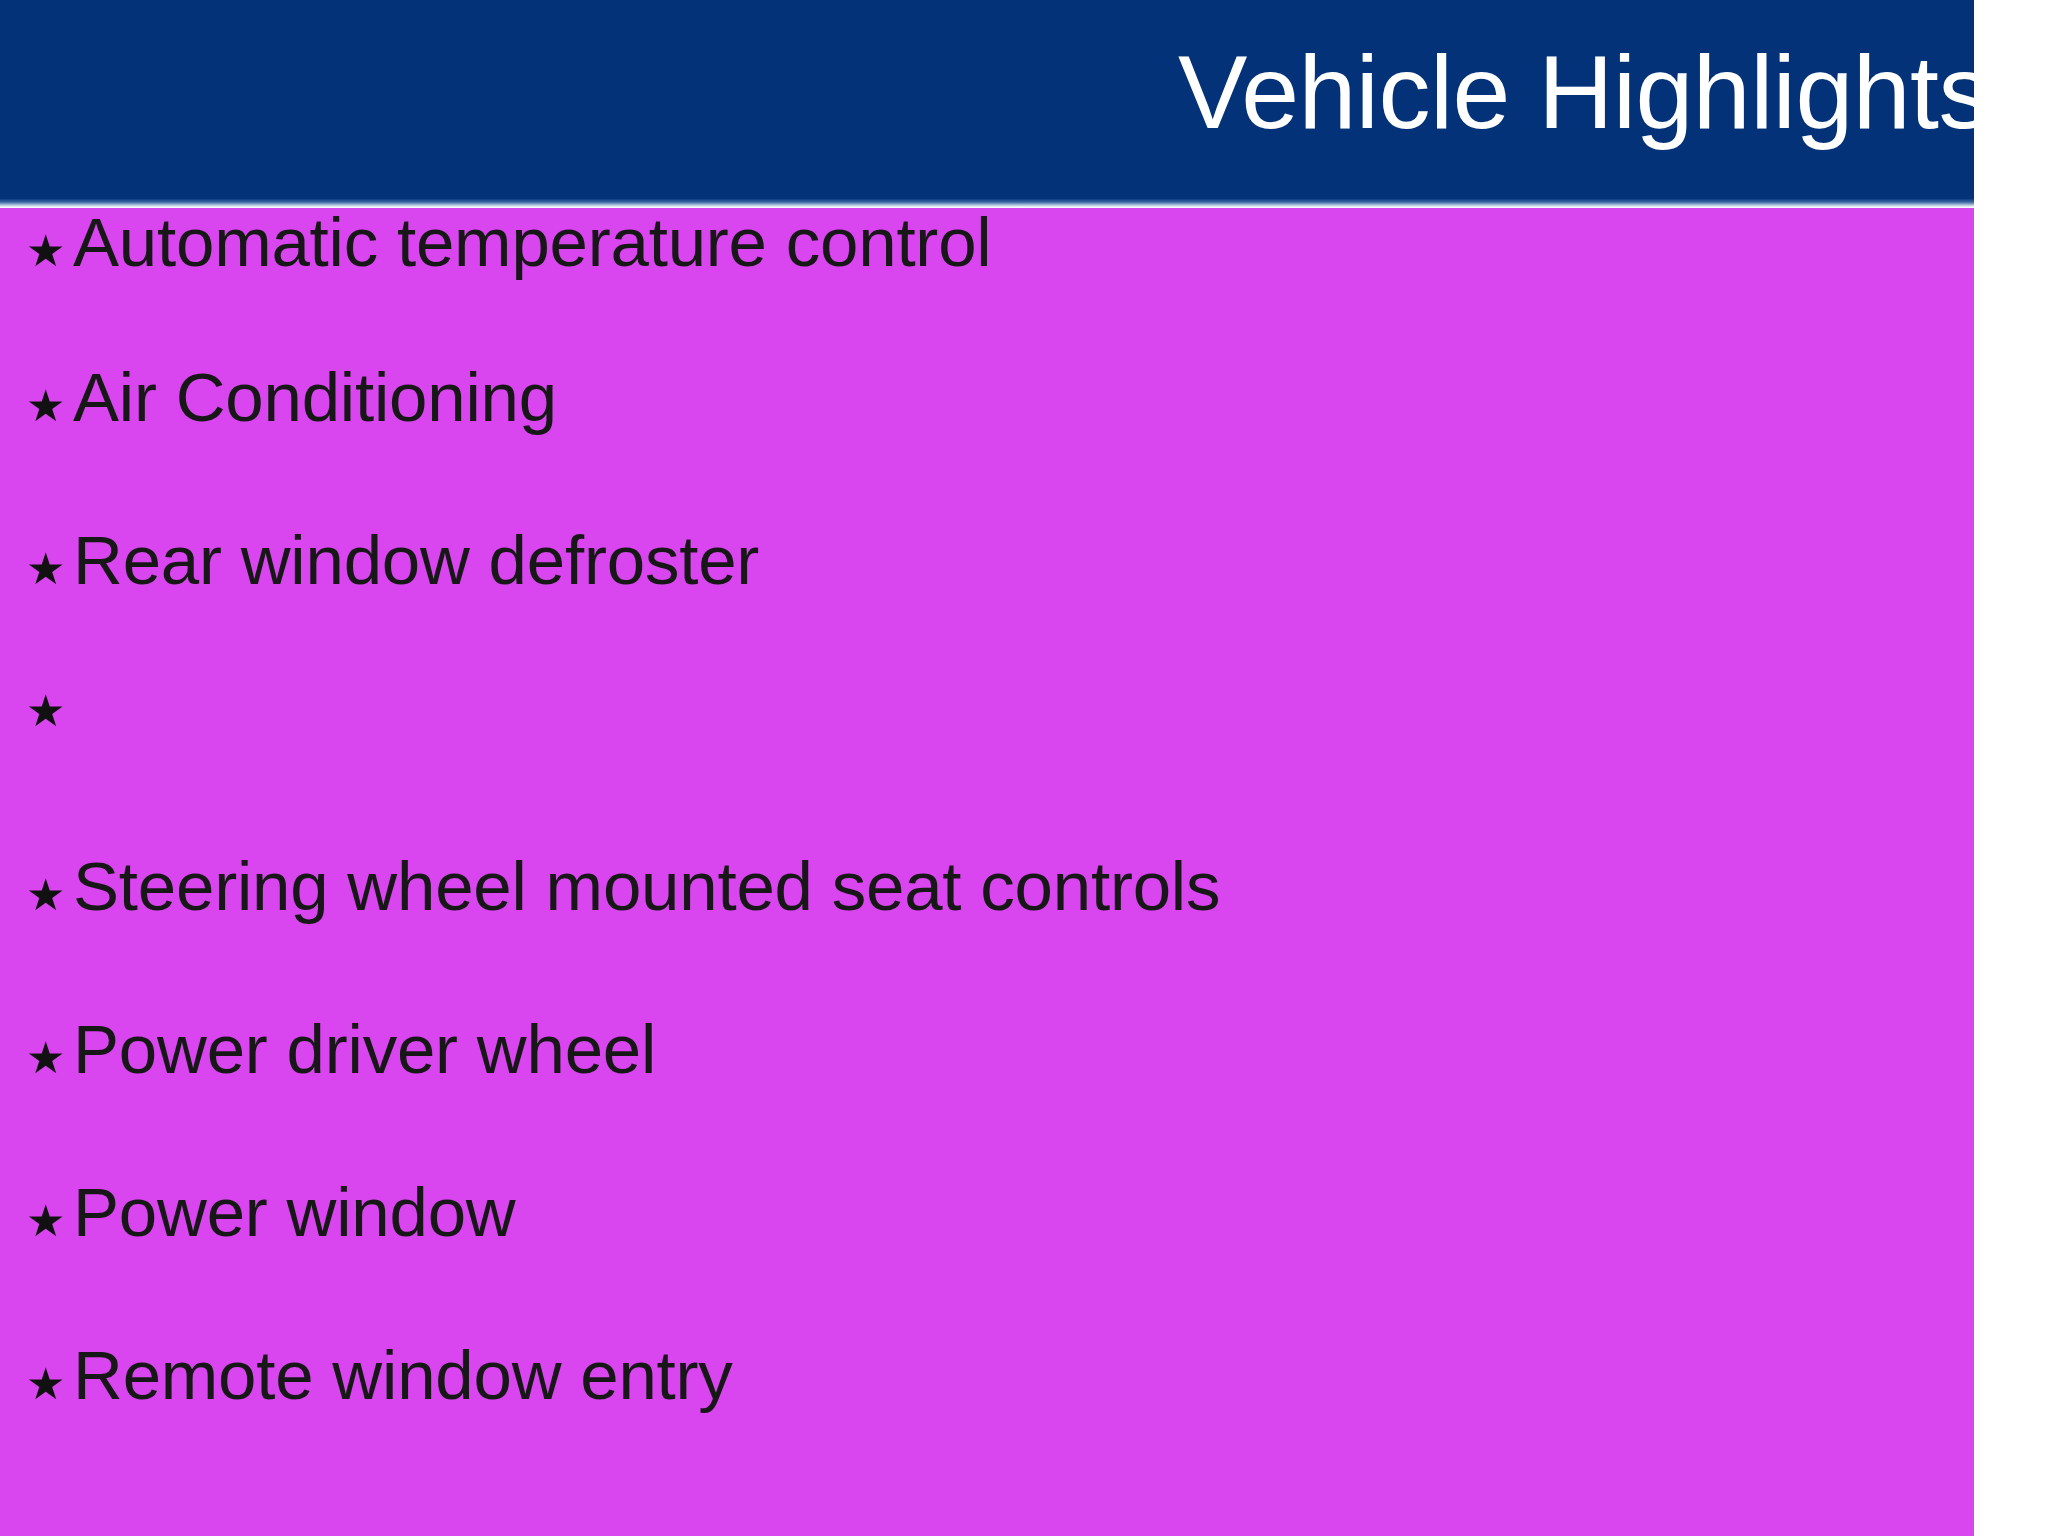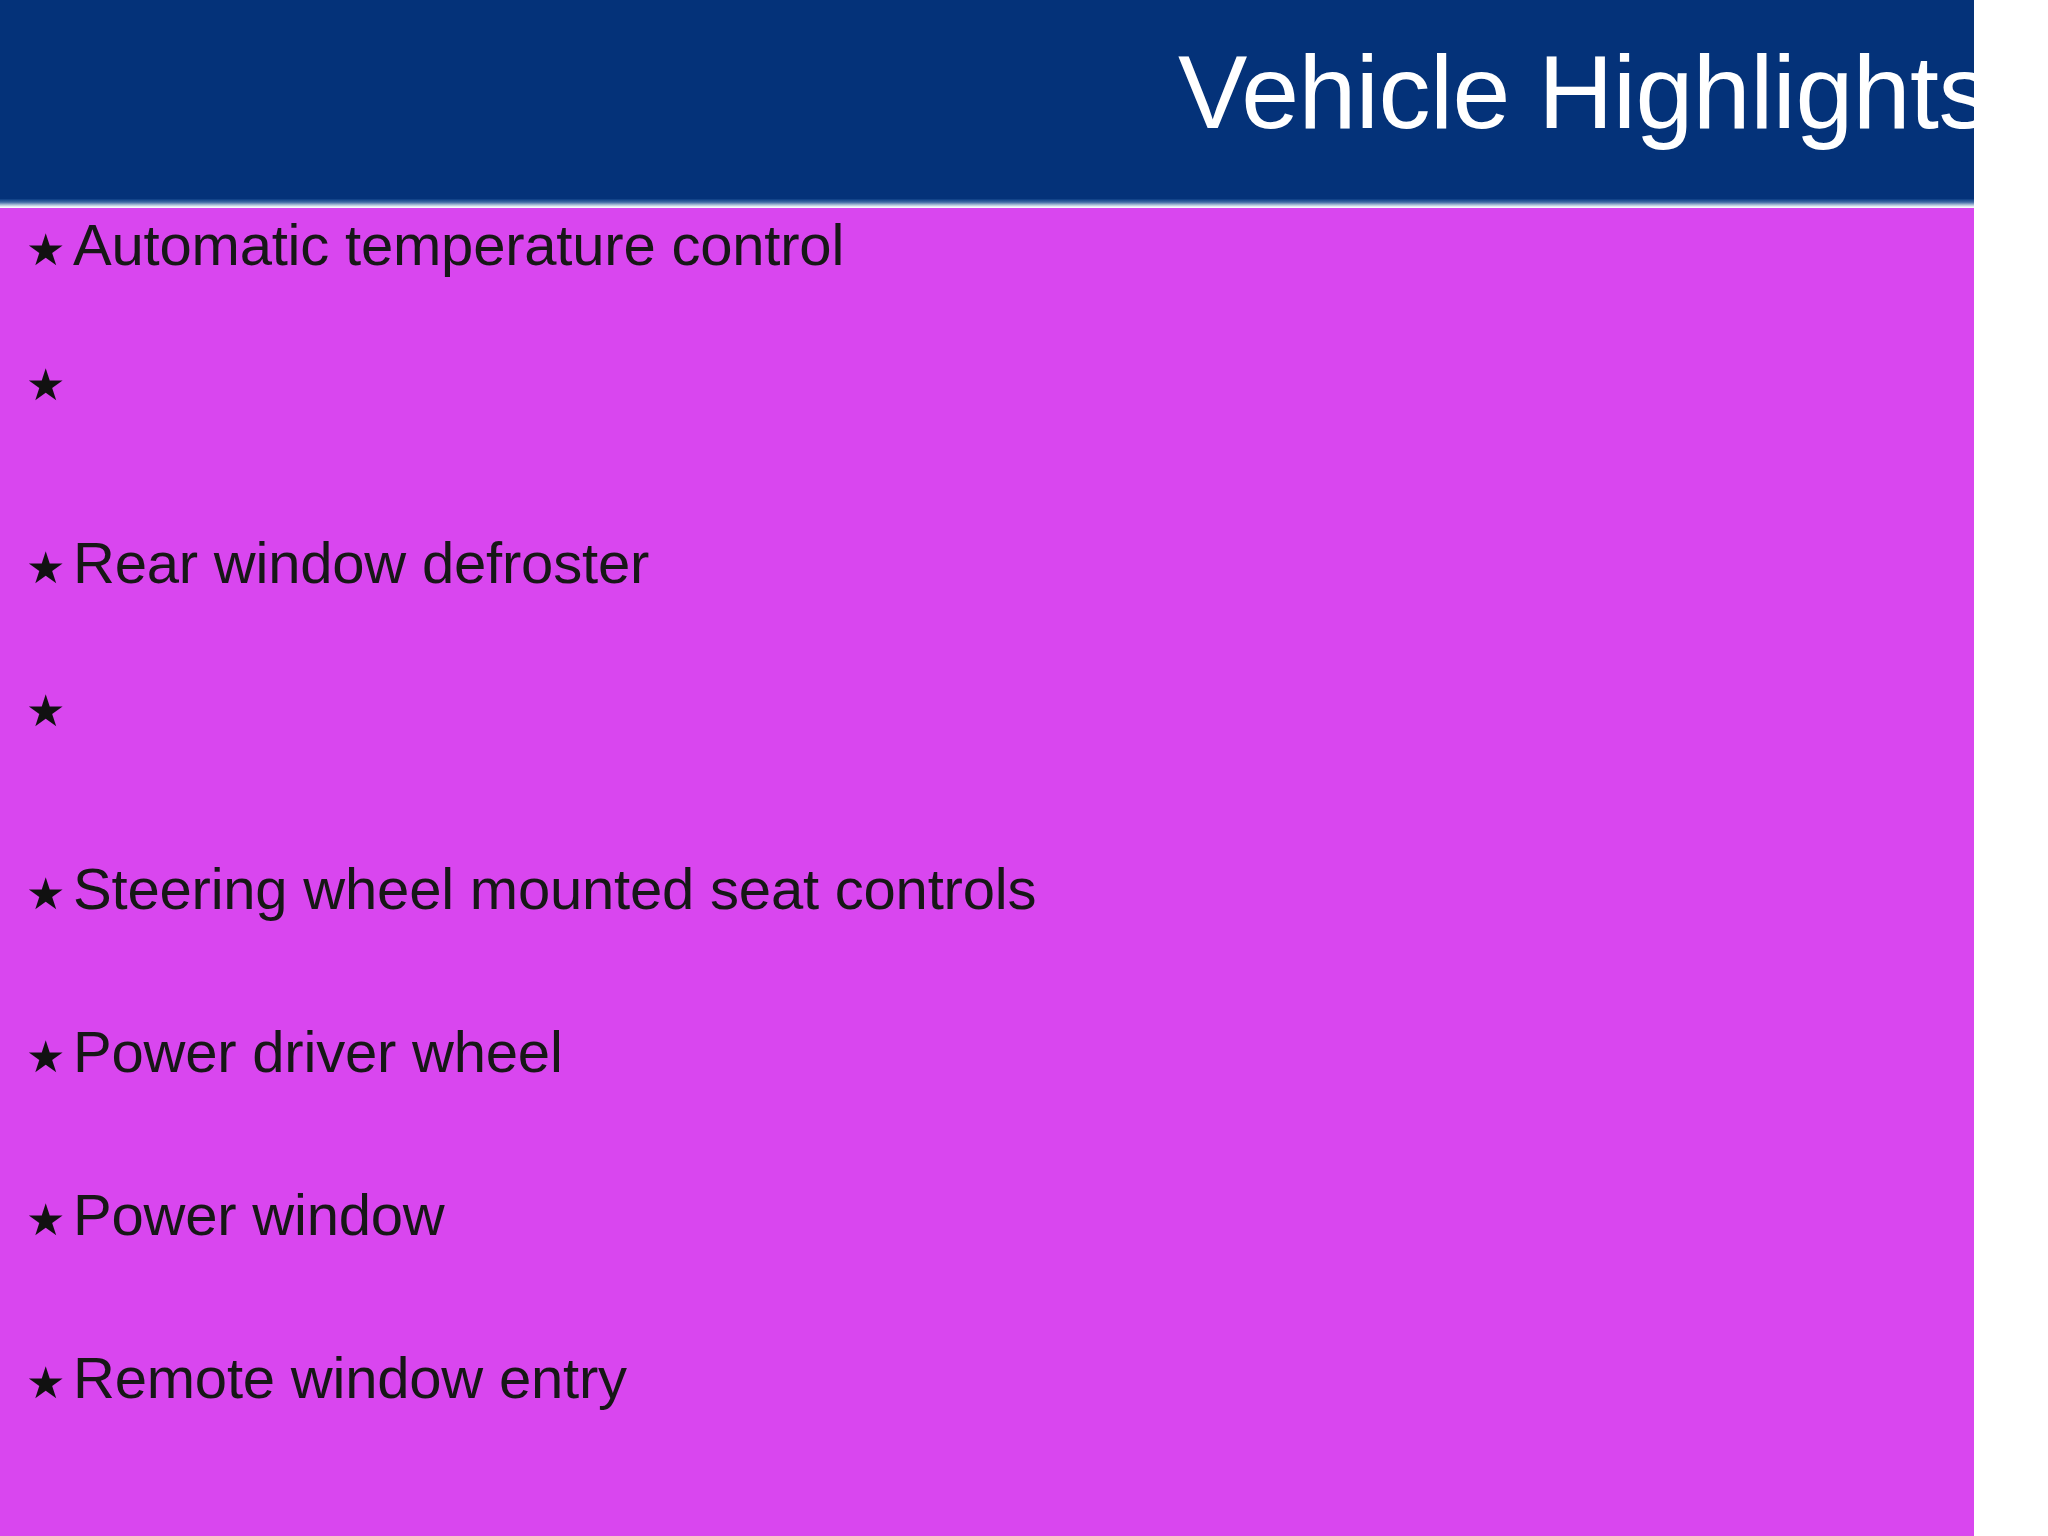--- a/index.html
+++ b/index.html
@@ -92,26 +92,25 @@
     font-size: 44px;
     line-height: 1;
     width: 47px;
     display: inline-block;
     font-family: "DejaVu Sans", sans-serif;
   }
   .feature-label {
     flex: 0 1 auto;
     color: #171717;
     font-family: "Liberation Sans", sans-serif;
-    font-size: 58px;
+    font-size: 69px;
     font-weight: 400;
     line-height: 1;
     letter-spacing: -0.2px;
     white-space: nowrap;
-    margin-top: 8px;
   }
 </style>
 </head>
 <body>
 
 <div class="slide">
 
   <div class="header-band">
     <h1 class="header-title">Vehicle Highlights</h1>
   </div>
@@ -119,20 +118,21 @@
 
   <ul class="features">
 
     <li class="feature-item">
       <span class="bullet-star">★</span>
       <span class="feature-label">Automatic temperature control</span>
     </li>
 
     <li class="feature-item">
       <span class="bullet-star">★</span>
+      <span class="feature-label">Air Conditioning</span>
     </li>
 
     <li class="feature-item">
       <span class="bullet-star">★</span>
       <span class="feature-label">Rear window defroster</span>
     </li>
 
     <li class="feature-item">
       <span class="bullet-star">★</span>
     </li>

